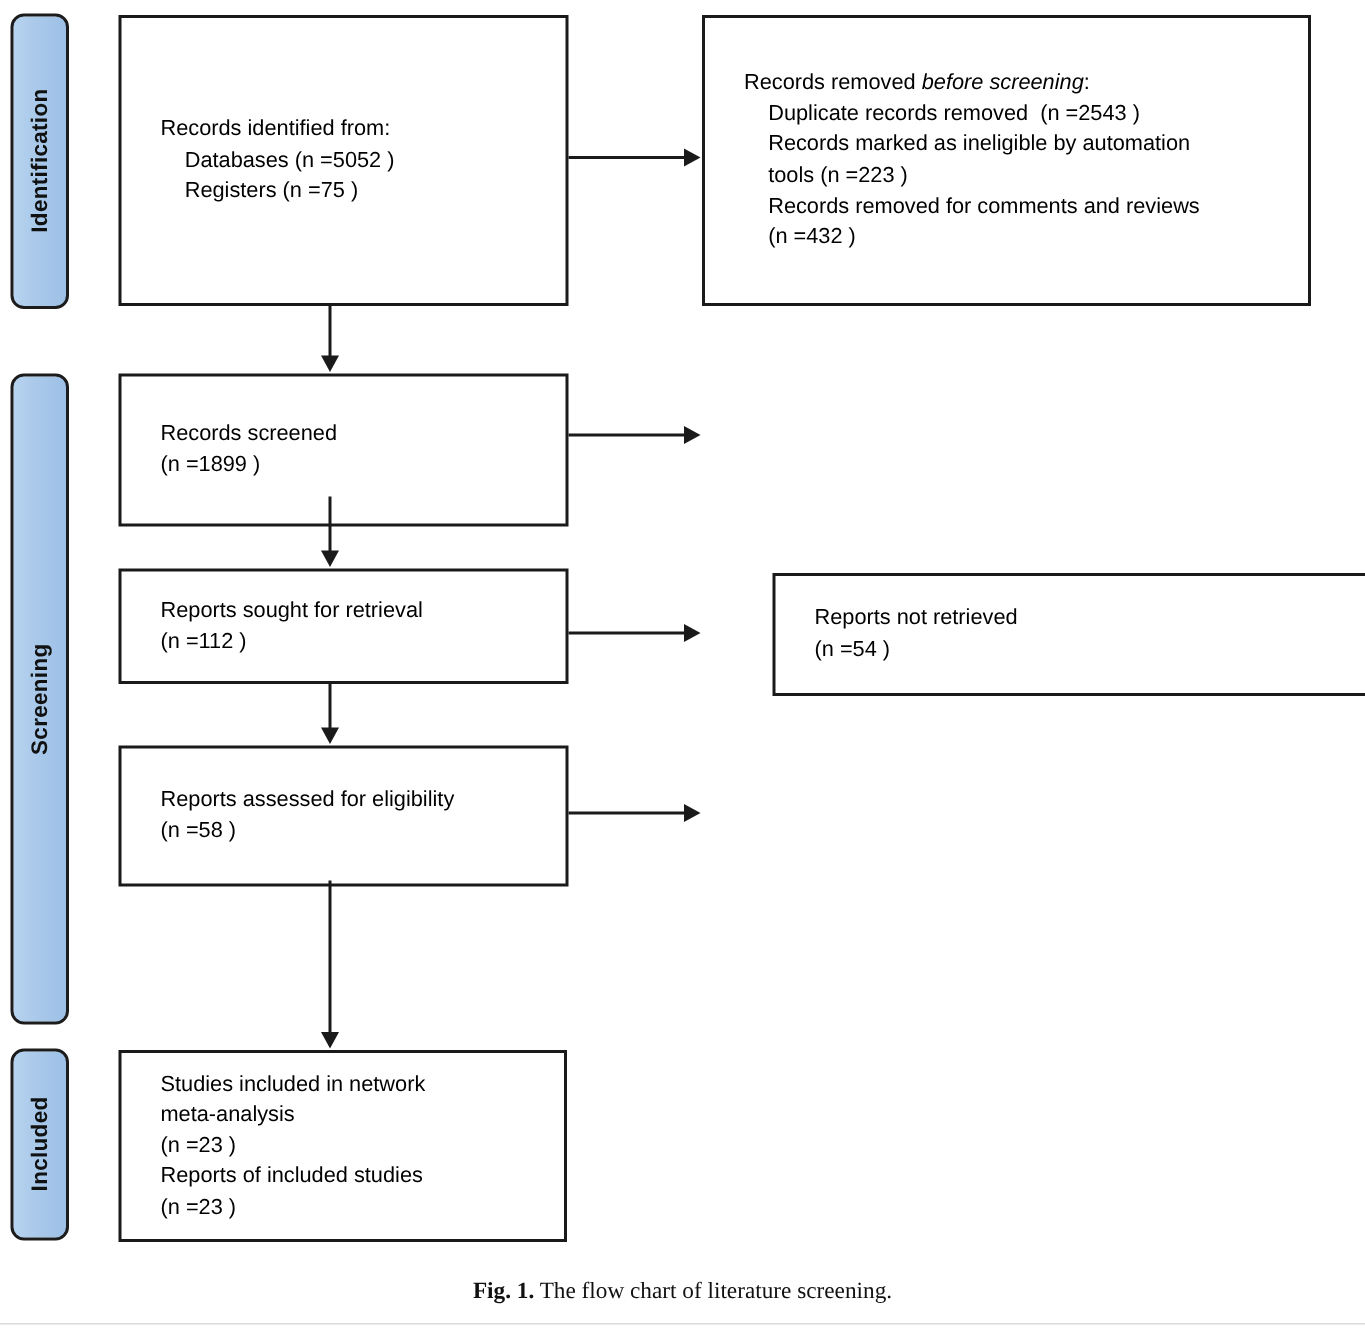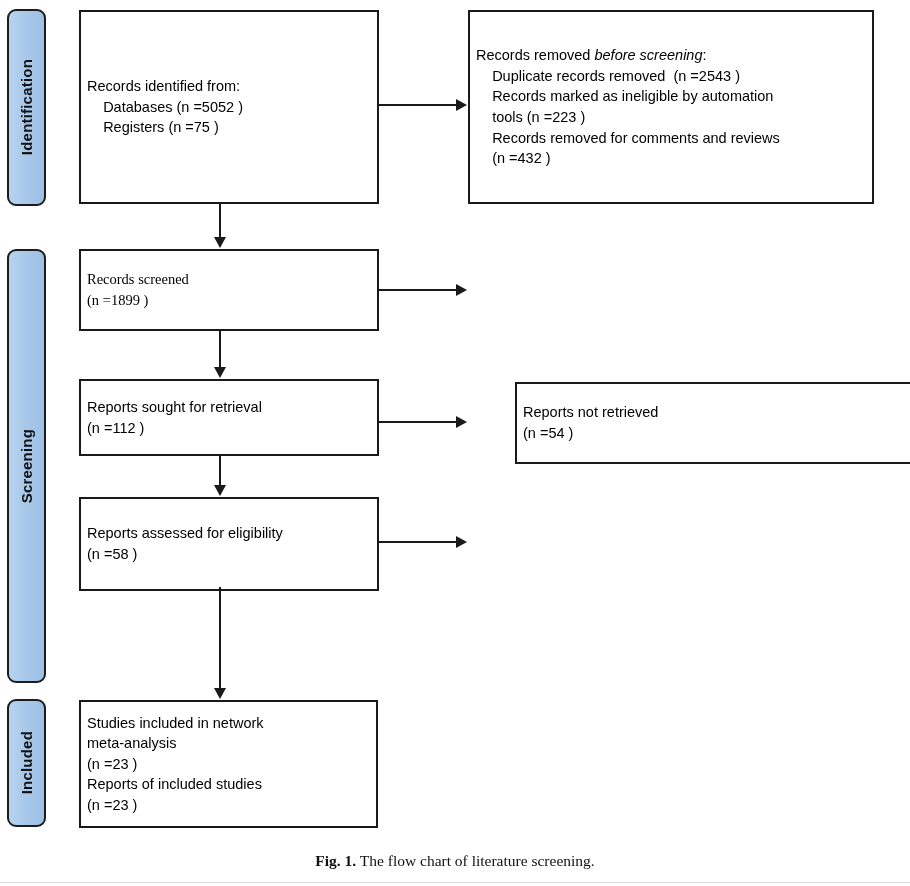--- a/index.html
+++ b/index.html
@@ -54,29 +54,29 @@
     box-sizing: border-box;
     background: #ffffff;
     border: 2px solid #1a1a1a;
     display: flex;
     flex-direction: column;
     justify-content: center;
   }
   .flow-box .box-text {
     font-size: 14.5px;
     line-height: 1.42;
-    padding: 0 6px;
+    padding: 0 26px;
     white-space: pre-wrap;
     color: #000000;
   }
   .flow-box .box-text .ital { font-style: italic; }
 
   
   #box-identified       { left: 79px;  top: 10px;  width: 300px; height: 194px; }
-  #box-screened         { left: 79px;  top: 249px; width: 300px; height: 82px; font-family: Liberation Serif, serif;  }
+  #box-screened         { left: 79px;  top: 249px; width: 300px; height: 102px;  }
   #box-sought           { left: 79px;  top: 379px; width: 300px; height: 77px;  }
   #box-assessed         { left: 79px;  top: 497px; width: 300px; height: 94px;  }
   #box-included         { left: 79px;  top: 700px; width: 299px; height: 128px; }
 
   
   #box-removed          { left: 468px; top: 10px;  width: 406px; height: 194px; }
   #box-excluded-titles  { left: 468px; top: 250px; width: 406px; height: 82px;  }
   #box-not-retrieved    { left: 468px; top: 382px; width: 430px; height: 82px; margin-left: 47px;  }
   #box-reports-excluded { left: 468px; top: 496px; width: 433px; height: 172px; }
 

